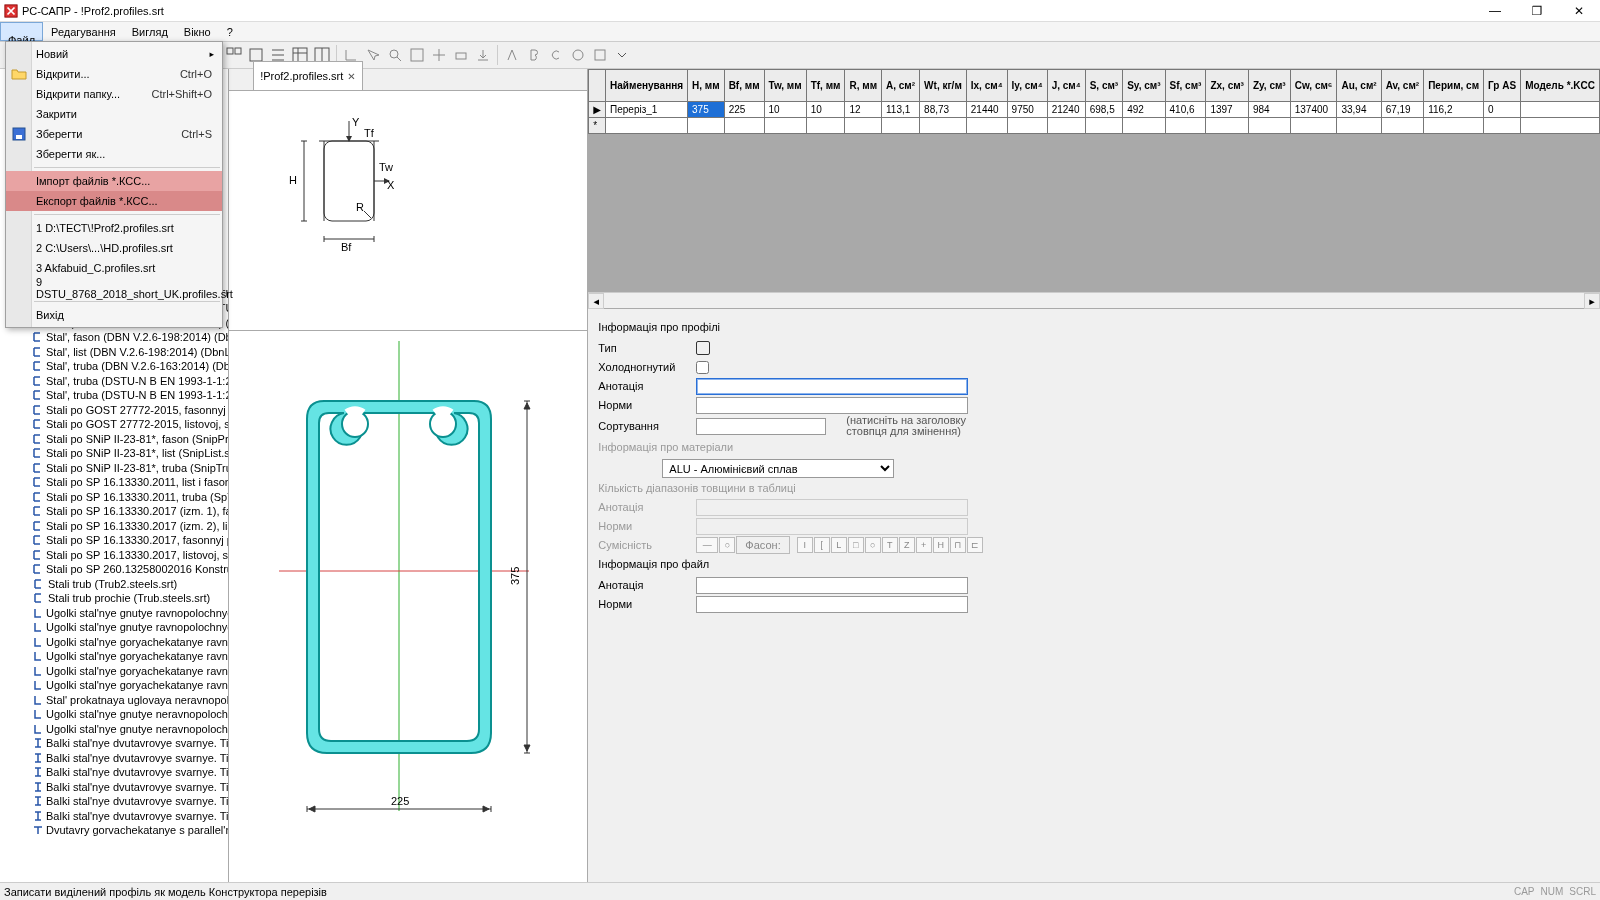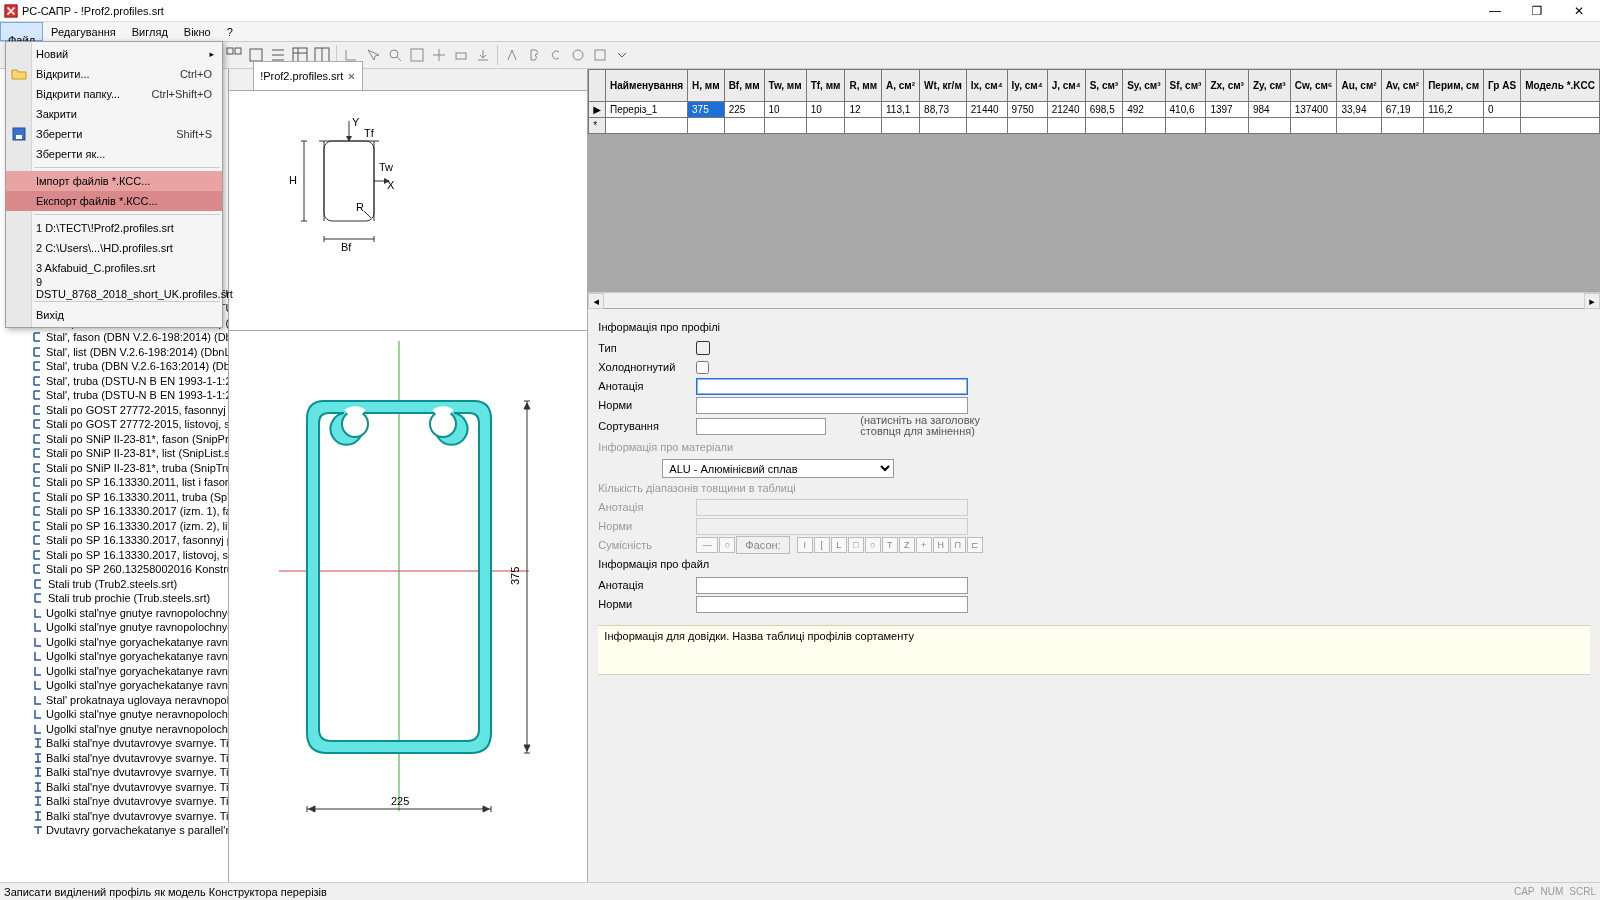--- a/index.html
+++ b/index.html
@@ -52,21 +52,21 @@
 .form-area .sect { font-size:11px; margin:4px 0 6px; }
 .form-row { display:flex; align-items:center; min-height:18px; margin-bottom:1px;gap:20px; }
 .form-row .lbl { width: 78px; color:#000; }
 .form-row .lbl.dis { color:#9a9a9a; }
 .form-row input[type=text], .form-row select { height:17px; border:1px solid #999; background:#fff; font-size:11px; padding:0 2px; }
 .form-row input.wide { width:272px; }
 .form-row input.short { width:44px; }
 .form-row input.med { width:130px; }
 .form-row select { height:19px; }
 .form-row input.active { border:1px solid #2a6fd6; box-shadow: inset 0 0 0 1px #8cb4ee; }
-.form-row .hint { color:#555; font-size:10px; margin-left:14px; line-height:11px; }
+.form-row .hint { color:#555; font-size:10px; margin-left:0; line-height:11px; }
 .compat-icons { display:flex; gap:1px; align-items:center; }
 .compat-icons .ci { width:16px;height:16px;border:1px solid #bbb;background:#f8f8f8;display:flex;align-items:center;justify-content:center;font-size:9px;color:#888; }
 .compat-icons .btn { height:18px; padding:0 8px; border:1px solid #bbb; background:#f0f0f0; color:#888; margin-right:6px; }
 .helpbar { margin-top:12px; border-top:1px solid #d8d0b8; border-bottom:1px solid #d8d0b8; background:#fffff0; padding:4px 6px; height:50px; }
 
 .statusbar { position:absolute; bottom:0; left:0; right:0; height:18px; background:#f0f0f0; border-top:1px solid #ccc; display:flex; align-items:center; padding:0 4px; }
 .statusbar .msg { flex:1; }
 .statusbar .ind { color:#999; margin-left:6px; font-size:10px; }
 
 
@@ -229,21 +229,21 @@
     </div>
   <div class="mi">
       <span>Закрити</span>
     </div>
   <div class="mi">
     <span class="mi-ic"><svg viewBox="0 0 16 16">
           <rect x="2" y="2" width="12" height="12" fill="#3a6fd6" stroke="#24508f"></rect>
           <rect x="5" y="9" width="6" height="4" fill="#fff"></rect>
         </svg></span>
     <span>Зберегти</span>
-      <span class="sc">Shift+S</span>
+      <span class="sc">Ctrl+S</span>
   </div>
   <div class="mi">
       <span>Зберегти як...</span>
     </div>
   <div class="sep"></div>
   <div class="mi hl">
       <span>Імпорт файлів *.КСС...</span>
     </div>
   <div class="mi hl2">
       <span>Експорт файлів *.КСС...</span>
@@ -811,23 +811,20 @@
       <div class="sect">Інформація про файл</div>
       <div class="form-row">
           <span class="lbl">Анотація</span>
         <input type="text" class="wide" style="">
         </div>
       <div class="form-row">
           <span class="lbl">Норми</span>
         <input type="text" class="wide" style="">
         </div>
 
-      <div class="helpbar">
-        <span>Інформація для довідки. Назва таблиці профілів сортаменту</span>
-      </div>
     </div>
   </div>
 
 </div>
 
 <div class="statusbar">
   <span class="msg">Записати виділений профіль як модель Конструктора перерізів</span>
   <span class="ind">CAP</span>
   <span class="ind">NUM</span>
   <span class="ind">SCRL</span>

